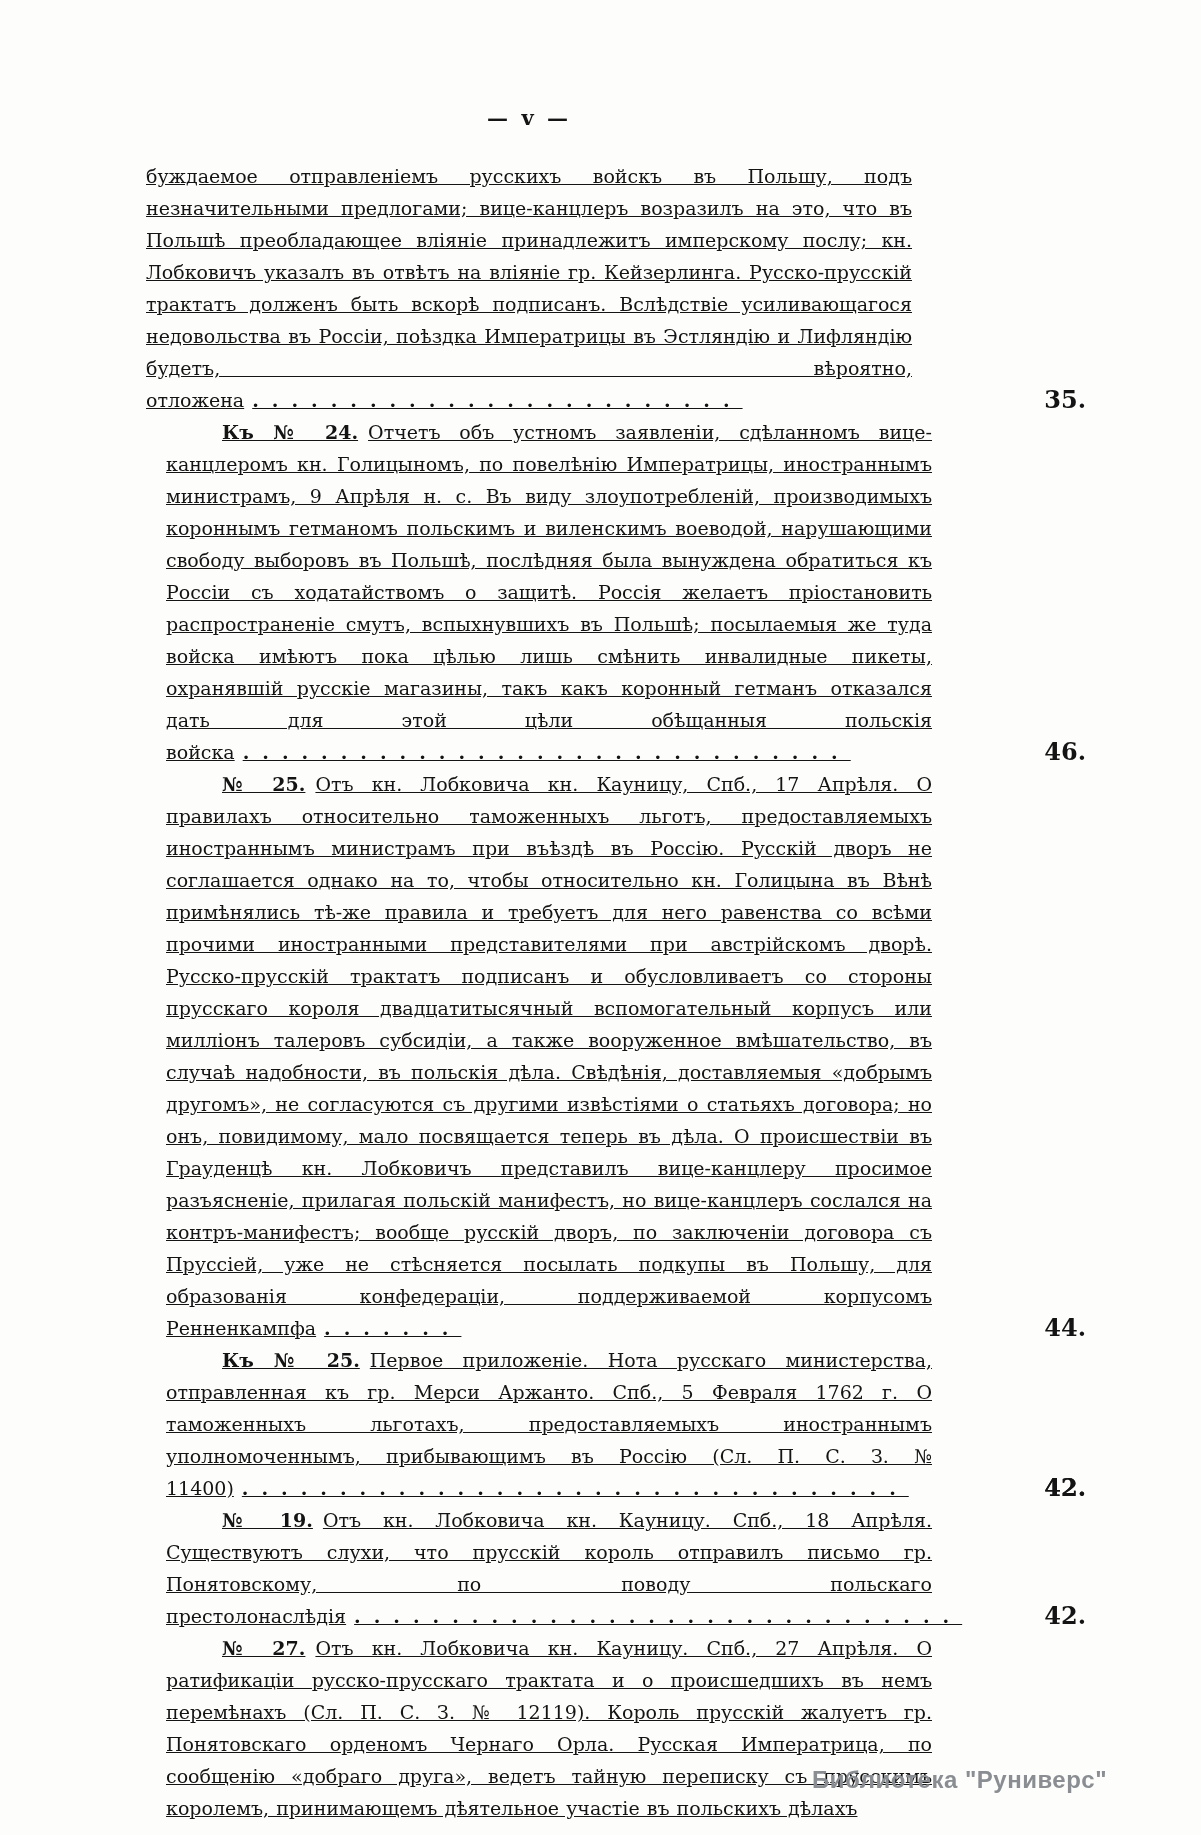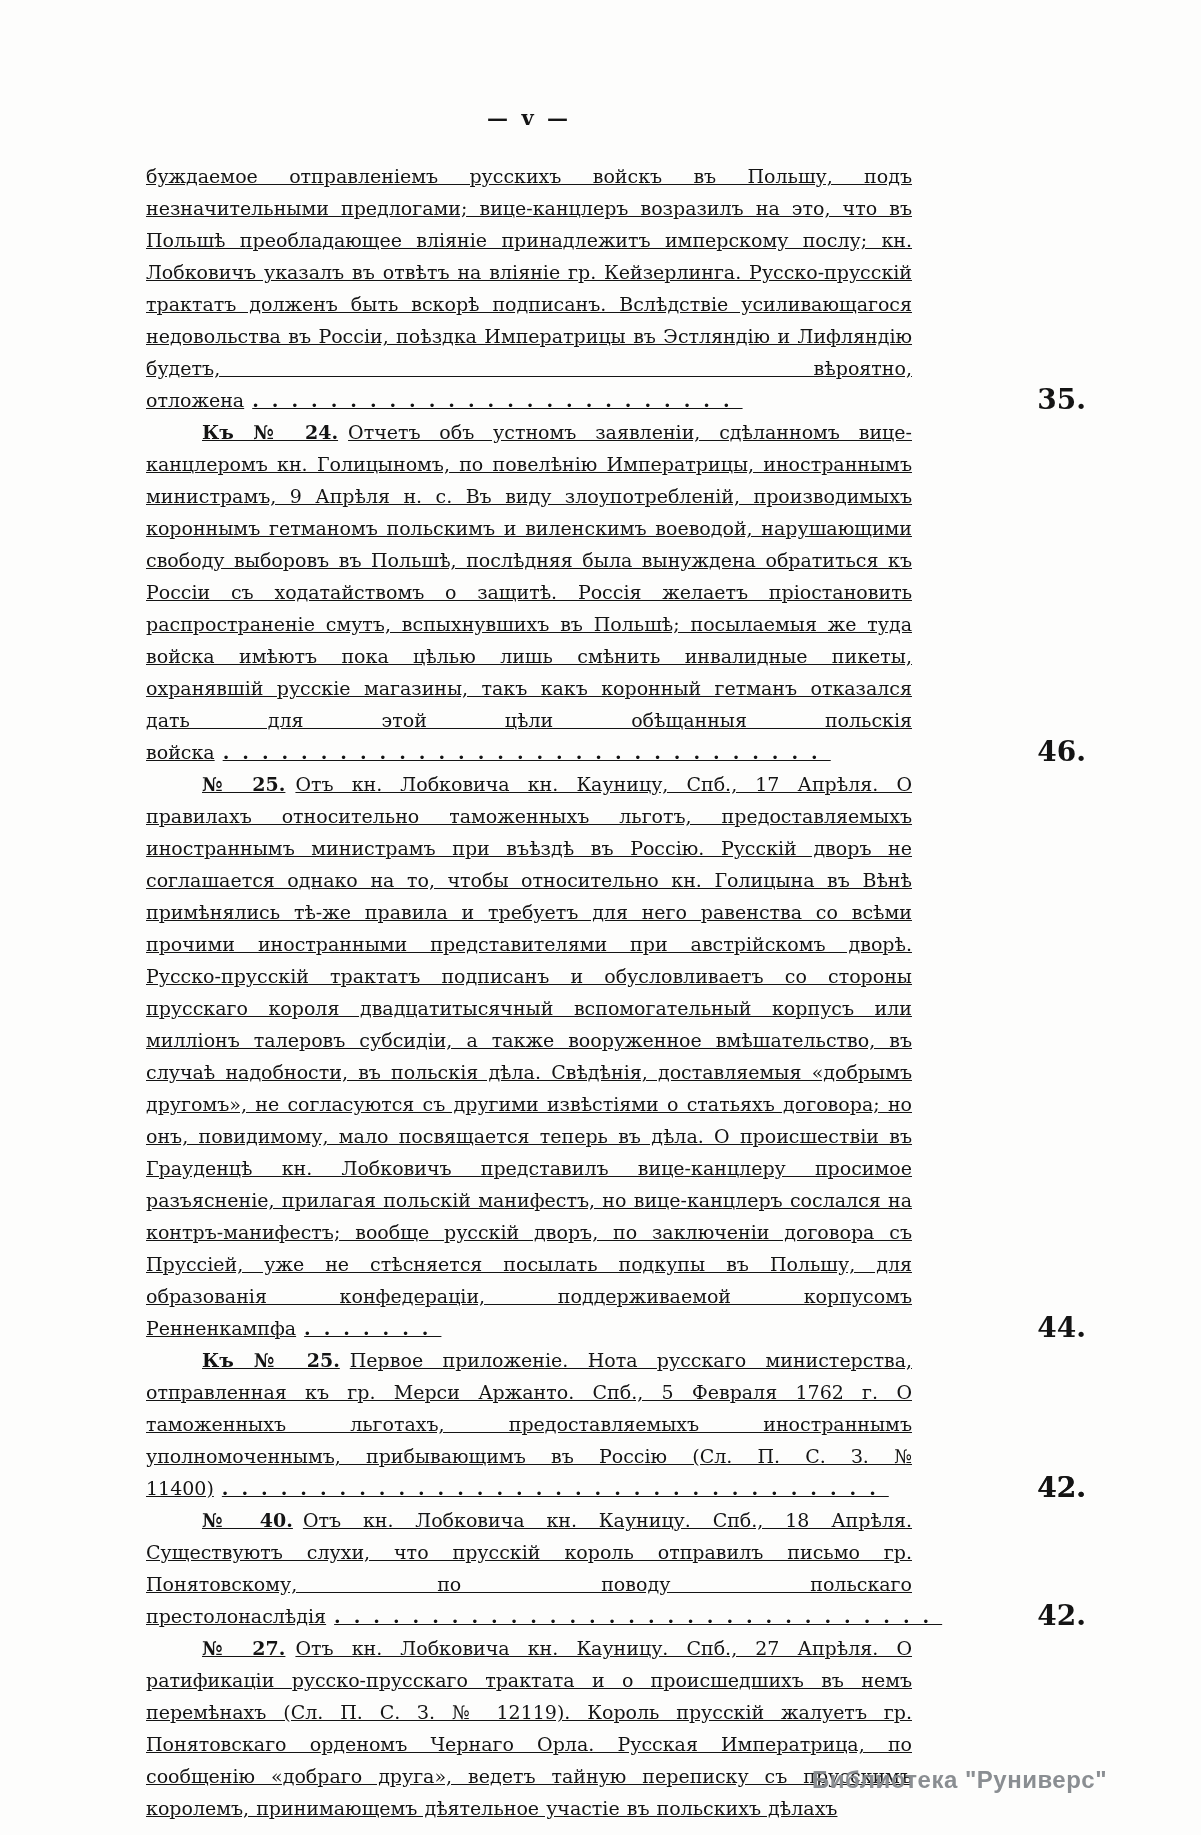--- a/index.html
+++ b/index.html
@@ -27,33 +27,33 @@
   }
   .toc-entry { position:relative; width:940px; }
   .text-block {
     width:766px;
     font-size:19px;
     line-height:32px;
     text-align:justify;
     word-spacing:1px;
     text-decoration:underline;
   }
-  .toc-entry.indent .text-block { text-indent:56px; }
+  .toc-entry.indent .text-block { text-indent:56px;margin-left:20px; }
   .lead { font-weight:bold; margin-right:10px; }
   .lead:empty { margin-right:0; }
   .dots {
     letter-spacing:13px;
     margin-left:8px;
     font-weight:bold;
     white-space:normal;
   }
   .pagenum {
     position:absolute;
     right:0; bottom:0;
-    font-size:28px;
+    font-size:24px;
     font-weight:bold;
     line-height:32px;
     text-align:right;
   }
   .watermark {
     position:absolute;
     left:812px; top:1766px;
     font-family:"Liberation Sans", sans-serif;
     font-size:24px;
     font-weight:bold;
@@ -87,21 +87,21 @@
     <div class="toc-entry indent">
       <div class="text-block"><span class="lead">Къ № 25.</span><span>Первое приложеніе. Нота русскаго министерства, отправленная къ гр. Мерси Аржанто. Спб., 5 Февраля 1762 г. О таможенныхъ льготахъ, предоставляемыхъ иностраннымъ уполномоченнымъ, прибывающимъ въ Россію (Сл. П. С. З. № 11400)</span><span class="dots">..................................</span></div>
       <span class="pagenum">42.</span>
     </div>
 
     <div class="toc-entry indent">
       <span class="pagenum">42.</span>
     </div>
 
     <div class="toc-entry indent">
-      <div class="text-block"><span class="lead">№ 40.</span><span>Отъ кн. Лобковича кн. Кауницу. Спб., 18 Апрѣля. Существуютъ слухи, что прусскій король отправилъ письмо гр. Понятовскому, по поводу польскаго престолонаслѣдія</span><span class="dots">...............................</span></div>
+      <div class="text-block"><span class="lead">№ 19.</span><span>Отъ кн. Лобковича кн. Кауницу. Спб., 18 Апрѣля. Существуютъ слухи, что прусскій король отправилъ письмо гр. Понятовскому, по поводу польскаго престолонаслѣдія</span><span class="dots">...............................</span></div>
       <span class="pagenum">42.</span>
     </div>
 
     <div class="toc-entry indent">
       <div class="text-block"><span class="lead">№ 27.</span><span>Отъ кн. Лобковича кн. Кауницу. Спб., 27 Апрѣля. О ратификаціи русско-прусскаго трактата и о происшедшихъ въ немъ перемѣнахъ (Сл. П. С. З. № 12119). Король прусскій жалуетъ гр. Понятовскаго орденомъ Чернаго Орла. Русская Императрица, по сообщенію «добраго друга», ведетъ тайную переписку съ прусскимъ королемъ, принимающемъ дѣятельное участіе въ польскихъ дѣлахъ</span></div>
 
     </div>
 
   </div>
 

